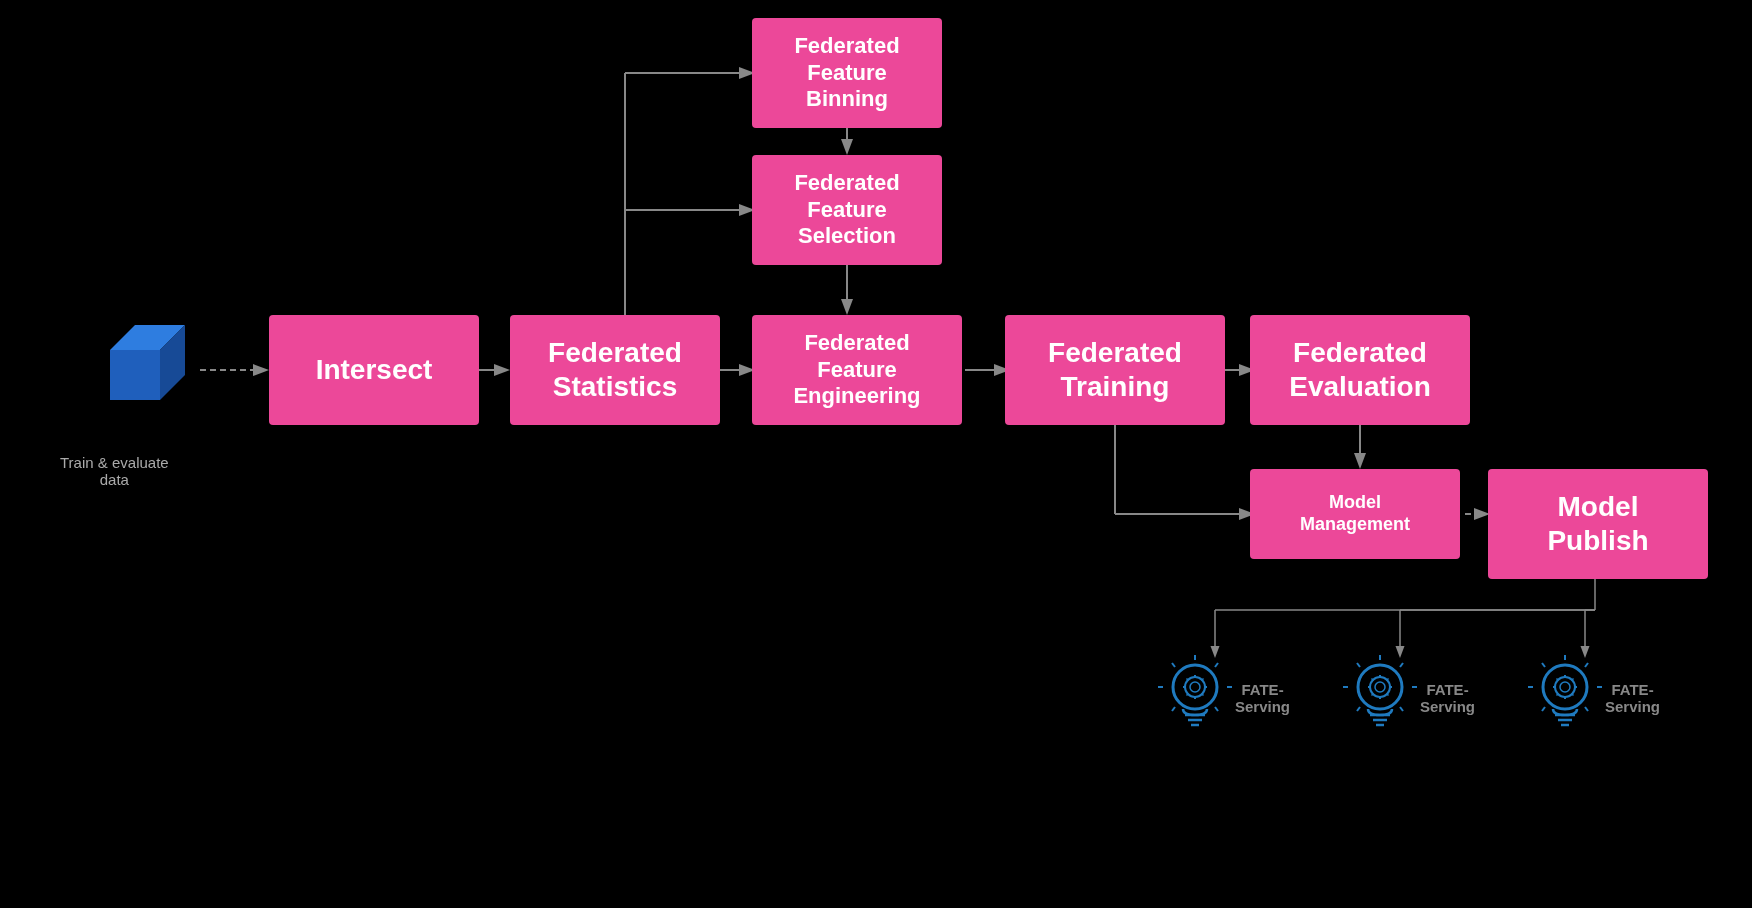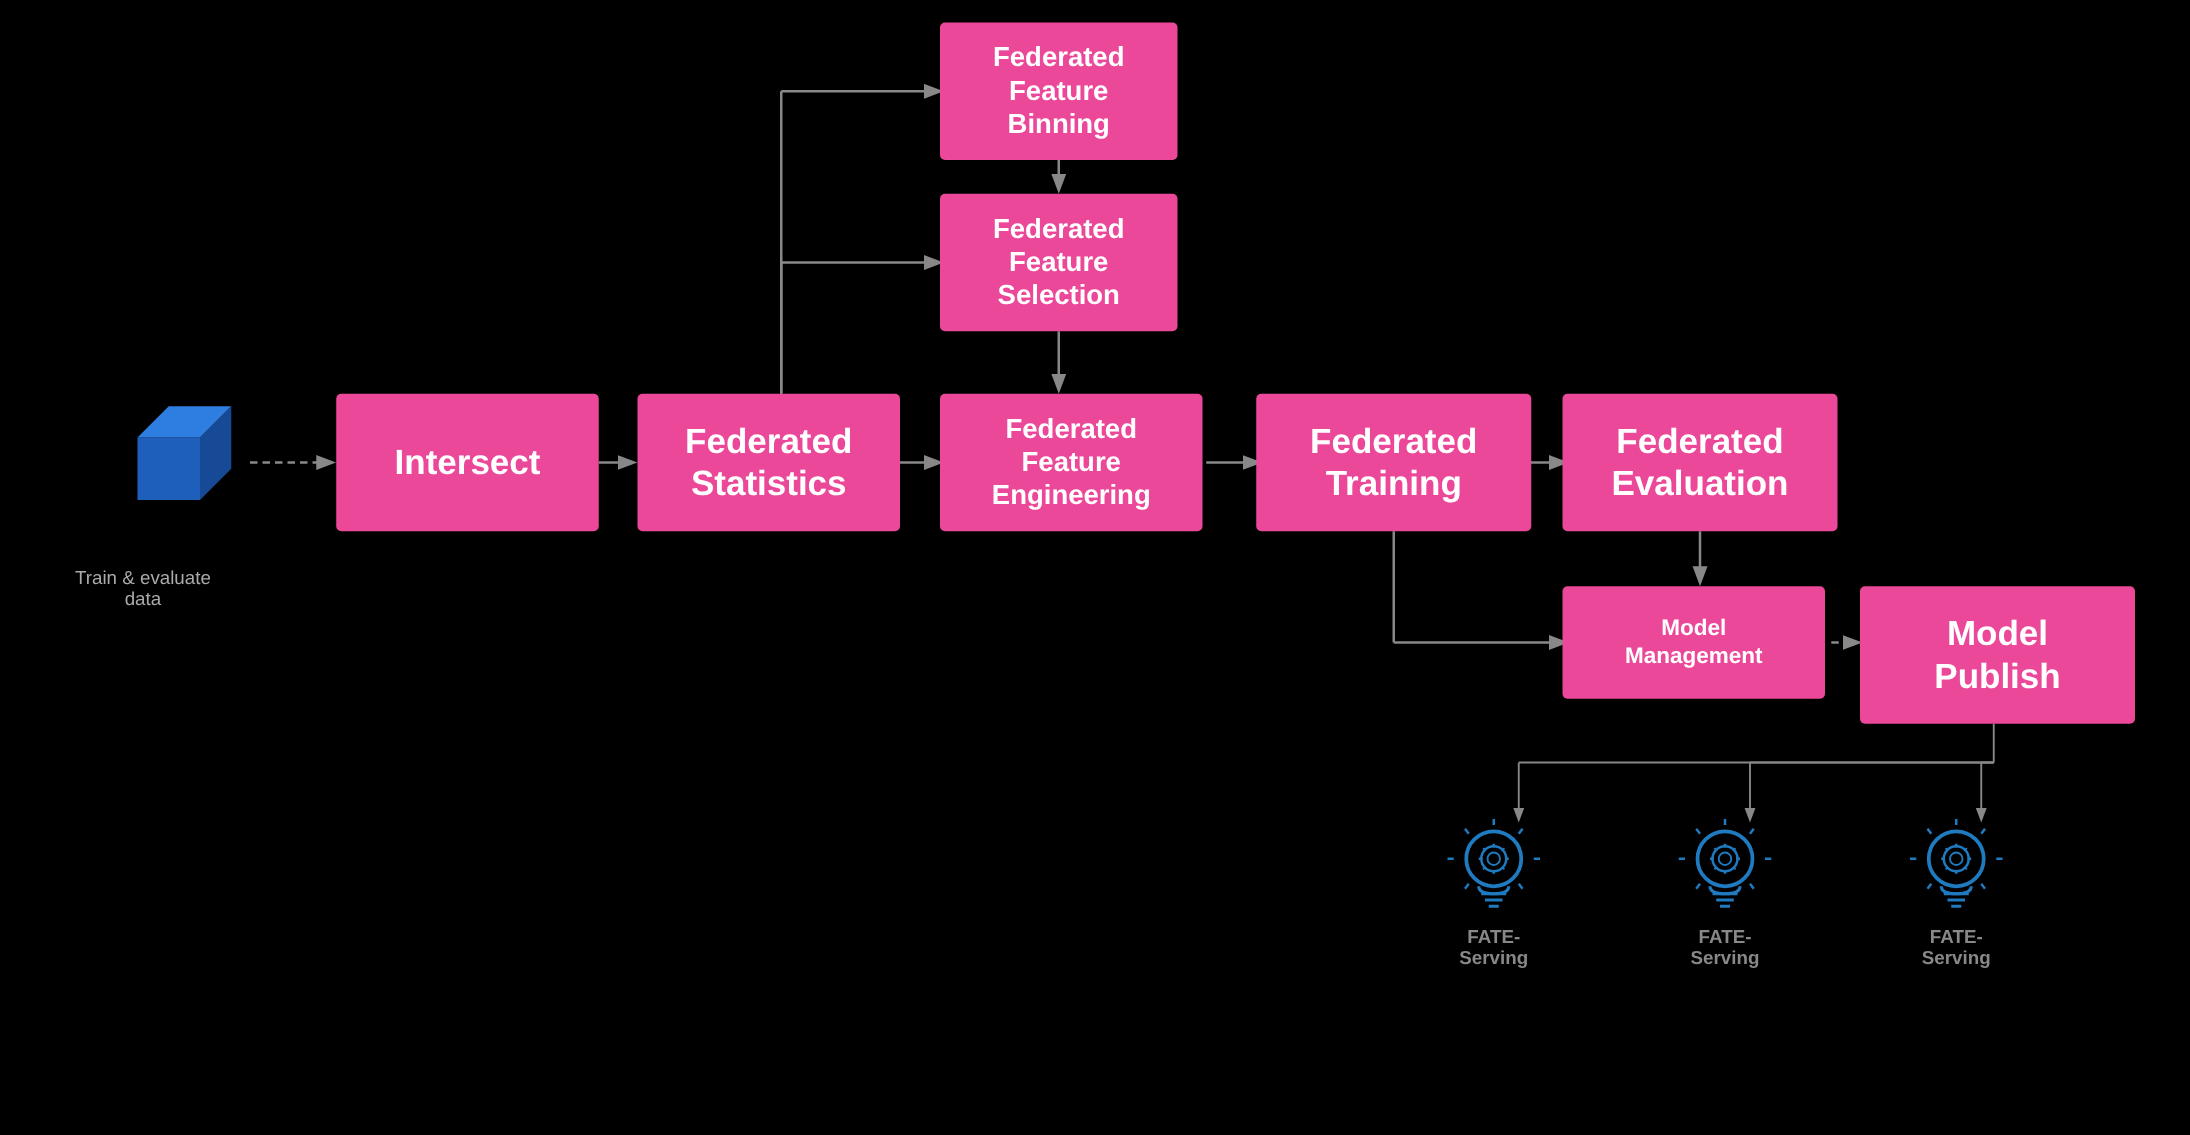--- a/index.html
+++ b/index.html
@@ -41,21 +41,21 @@
       position: absolute;
       top: 0;
       left: 0;
       width: 1752px;
       height: 908px;
       pointer-events: none;
     }
     .serving-icon {
       position: absolute;
       display: flex;
-      flex-direction: column;
+      flex-direction: row;
       align-items: center;
     }
     .serving-label {
       color: #888;
       font-size: 15px;
       font-weight: bold;
       margin-top: 6px;
       text-align: center;
     }
   </style>

